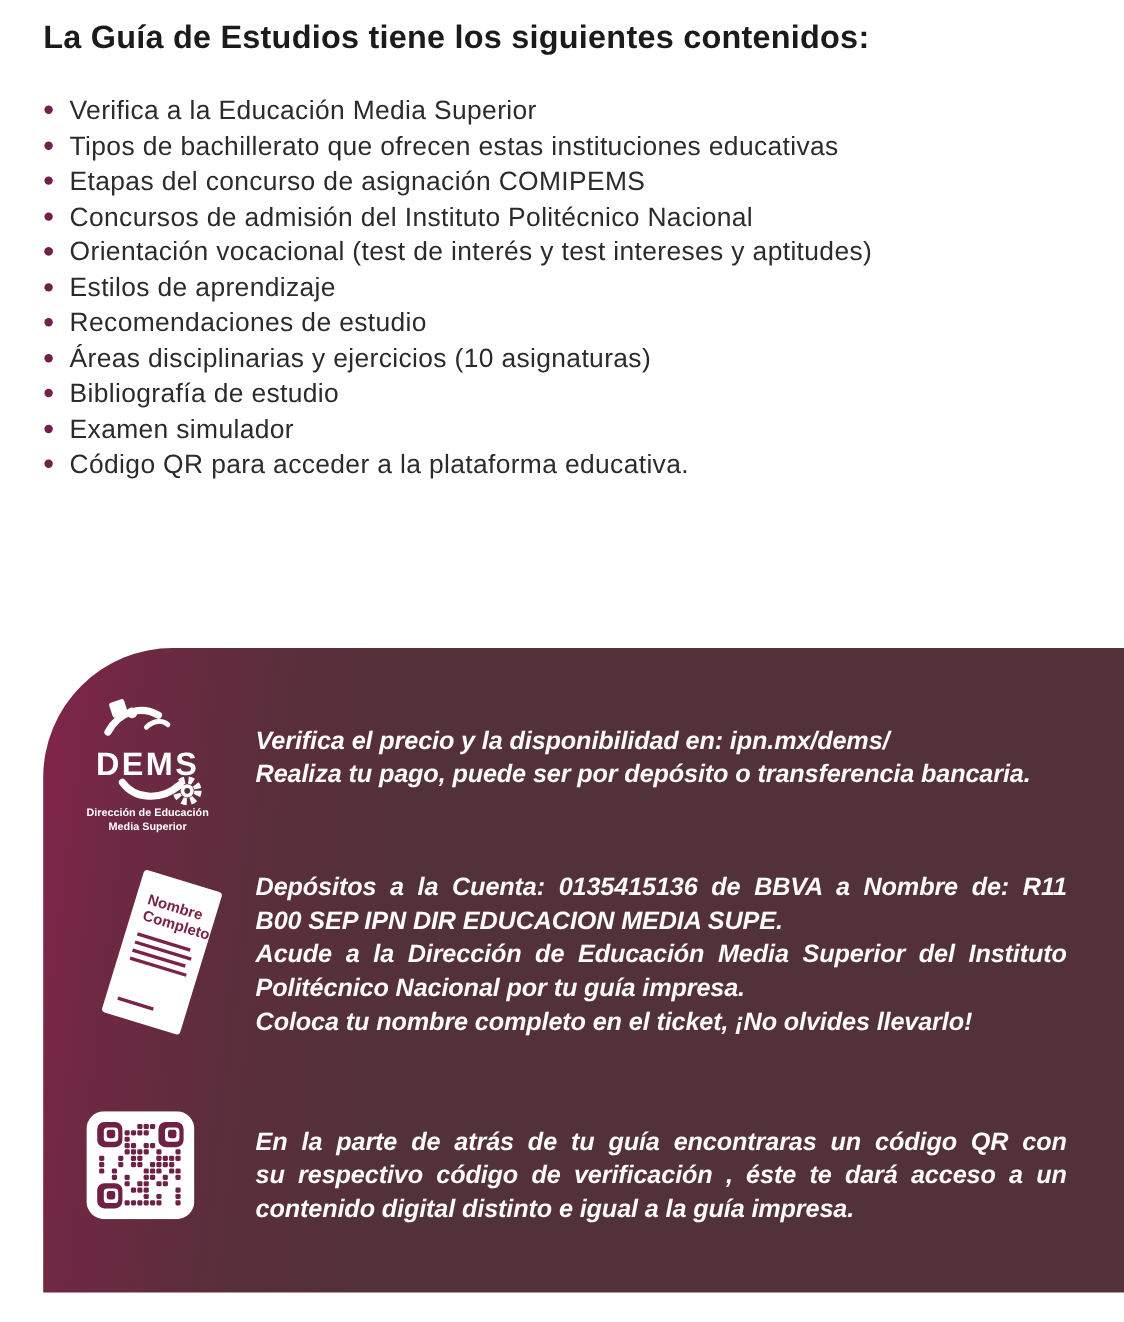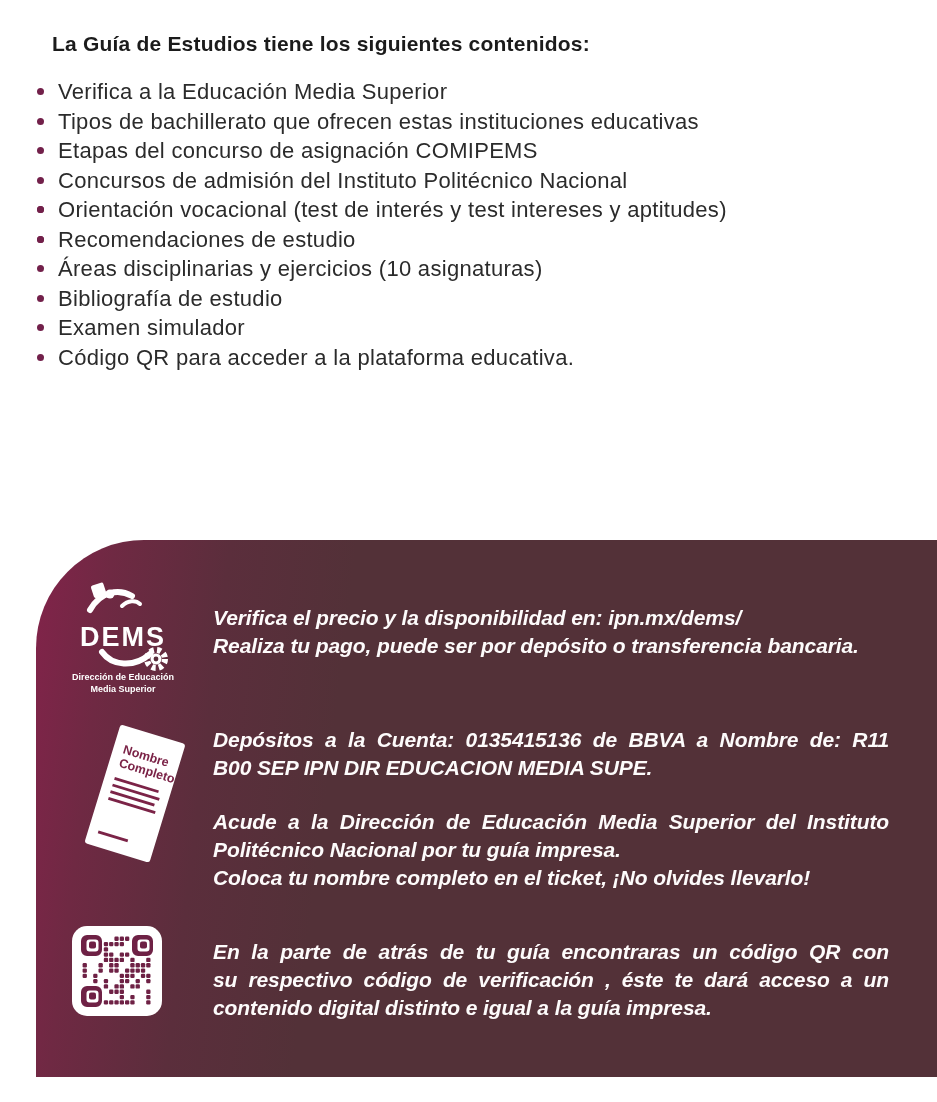--- a/index.html
+++ b/index.html
@@ -1,22 +1,22 @@
 <!DOCTYPE html>
 <html><head>
 <meta charset="utf-8">
 <style>
   html,body{margin:0;padding:0;}
   body{
     width:937px;height:1102px;background:#ffffff;position:relative;overflow:hidden;
     font-family:"Liberation Sans","DejaVu Sans",sans-serif;
   }
   .page-title{
-    position:absolute;left:36px;top:16px;margin:16px;
-    font-size:21px;font-weight:bold;color:#1b1b1b;letter-spacing:.2px;
+    position:absolute;left:36px;top:16px;margin:0;
+    font-size:27px;font-weight:bold;color:#1b1b1b;letter-spacing:.2px;
   }
   .contents-list{
     position:absolute;left:37px;top:77px;margin:0;padding:0;list-style:none;
   }
   .contents-list li{
     position:relative;padding-left:21px;
     font-size:22px;line-height:29.5px;color:#2b2b2b;letter-spacing:.3px;white-space:nowrap;
   }
   .contents-list li .dot{
     position:absolute;left:0;top:11px;width:7px;height:7px;border-radius:50%;
@@ -24,21 +24,21 @@
   }
   .info-panel{
     position:absolute;left:36px;top:540px;width:909px;height:537px;
     border-radius:108px 0 0 0;
     background:linear-gradient(97deg,#82234a 0%,#6f2943 8%,#5b2e3c 20%,#533138 33%,#533138 100%);
   }
   .pline{
     font-size:21px;font-weight:bold;color:#fdfbfb;line-height:28px;letter-spacing:-.1px;font-style:italic;
   }
   .just{text-align:justify;text-align-last:justify;}
-  .gap-above{margin-top:26px;}
+  .gap-above{}
   .s1-text{position:absolute;left:177px;top:64px;width:676px;}
   .s2-text{position:absolute;left:177px;top:186px;width:676px;}
   .s3-text{position:absolute;left:177px;top:398px;width:676px;}
   .logo-dems{position:absolute;left:30px;top:40px;}
   .ticket-icon{position:absolute;left:30px;top:182px;}
   .qr-icon{position:absolute;left:36px;top:386px;}
 </style>
 </head>
 <body>
 
@@ -46,21 +46,21 @@
 
   <h1 class="page-title">La Guía de Estudios tiene los siguientes contenidos:</h1>
 
   <ul class="contents-list">
     <li><span class="dot"></span><span>Verifica a la Educación Media Superior</span></li>
     <li><span class="dot"></span><span>Tipos de bachillerato que ofrecen estas instituciones educativas</span></li>
     <li><span class="dot"></span><span>Etapas del concurso de asignación COMIPEMS</span></li>
     <li><span class="dot"></span><span>Concursos de admisión del Instituto Politécnico Nacional</span></li>
     <li><span class="dot"></span></li>
     <li><span class="dot"></span><span>Orientación vocacional (test de interés y test intereses y aptitudes)</span></li>
-    <li><span class="dot"></span></li>
+    <li><span class="dot"></span><span>Estilos de aprendizaje</span></li>
     <li><span class="dot"></span><span>Recomendaciones de estudio</span></li>
     <li><span class="dot"></span><span>Áreas disciplinarias y ejercicios (10 asignaturas)</span></li>
     <li><span class="dot"></span><span>Bibliografía de estudio</span></li>
     <li><span class="dot"></span><span>Examen simulador</span></li>
     <li><span class="dot"></span><span>Código QR para acceder a la plataforma educativa.</span></li>
   </ul>
 
   <div class="info-panel">
 
     <svg class="logo-dems" width="120" height="118" viewBox="0 0 120 118">

